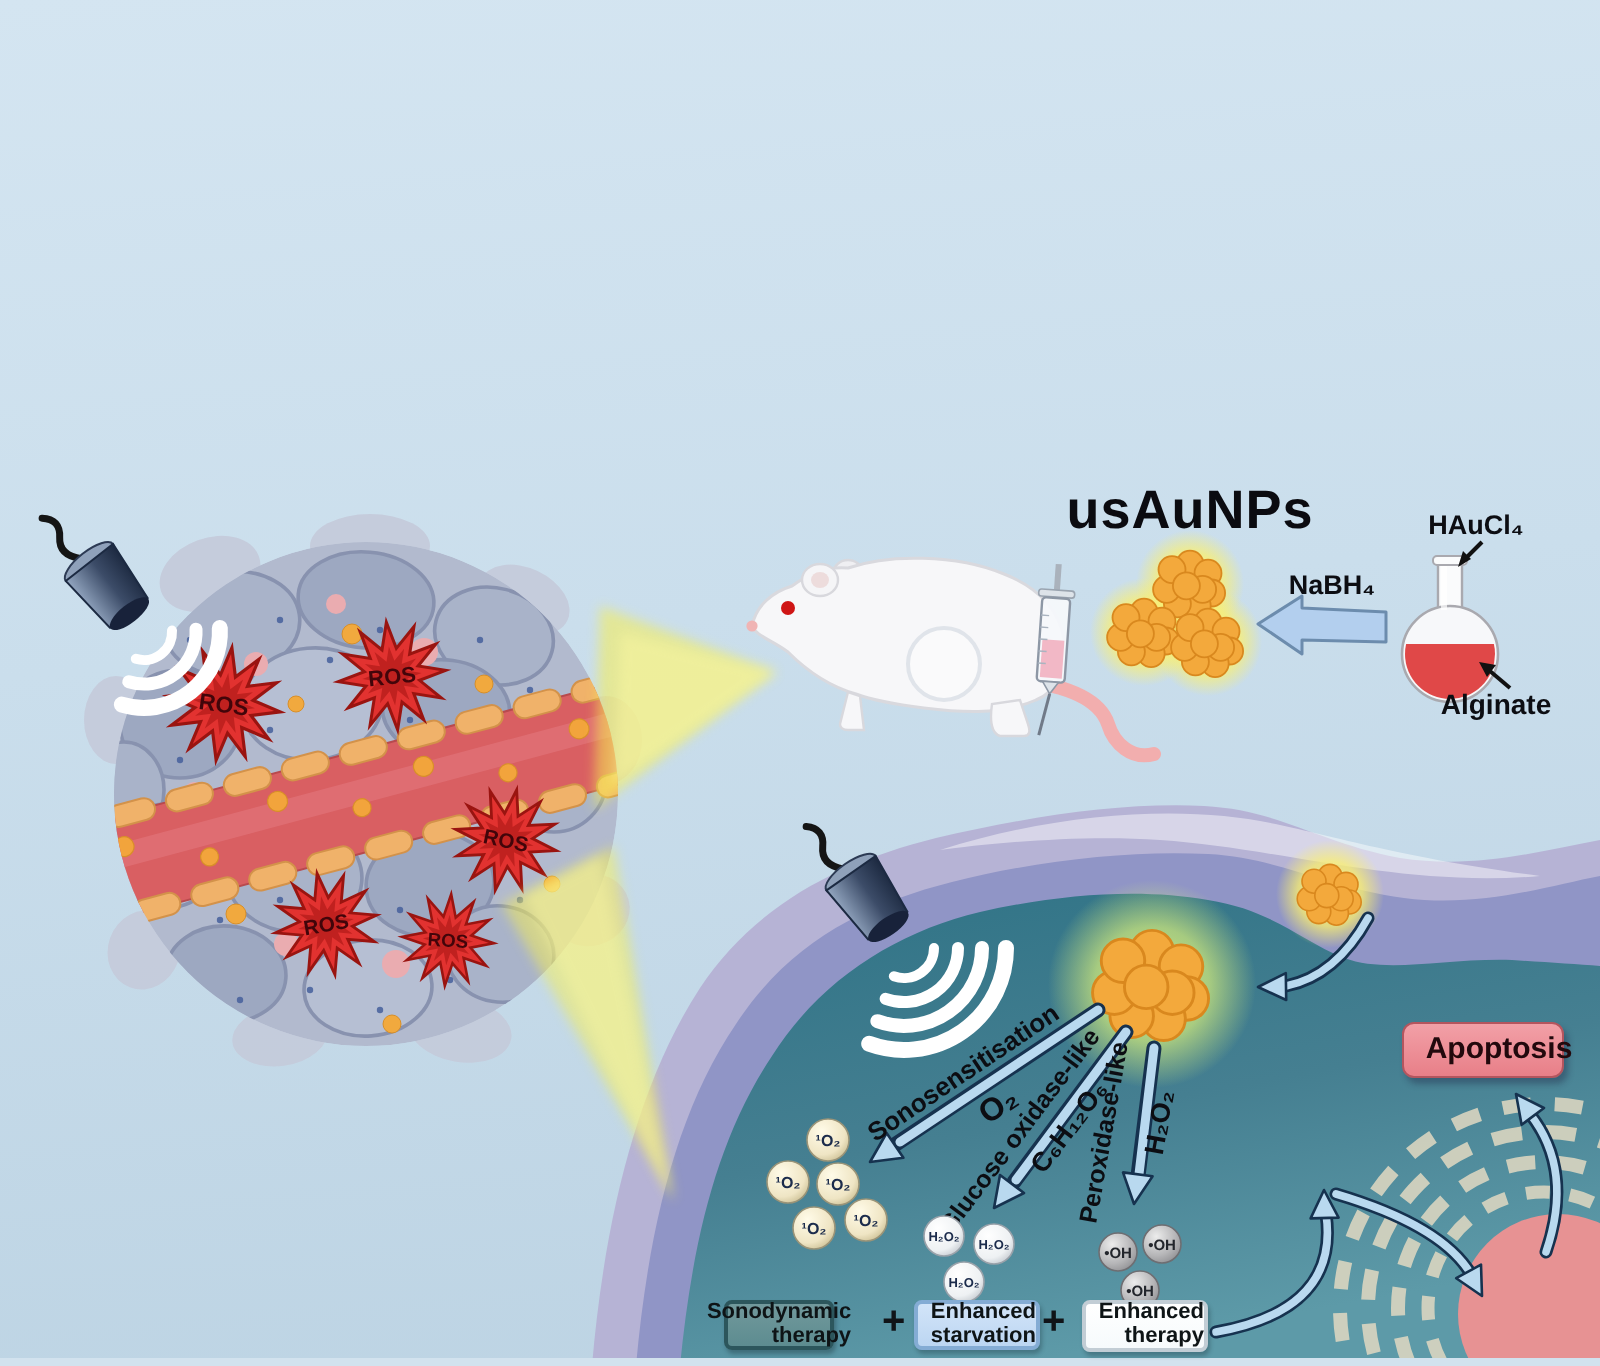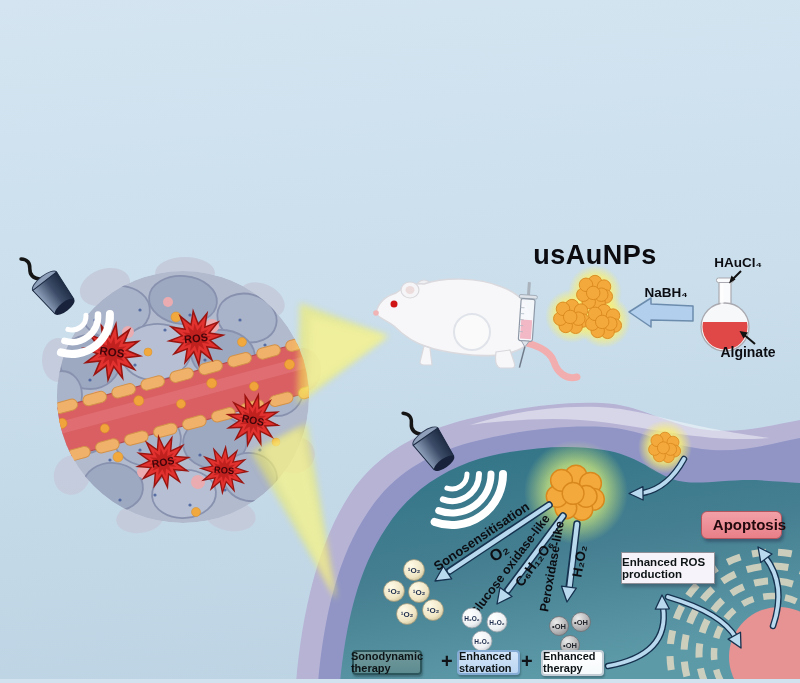--- a/index.html
+++ b/index.html
@@ -30,22 +30,22 @@
   .c-beam{fill:var(--beam-yellow);}
   .c-nucleus{fill:var(--nucleus);}
   .c-er{stroke:var(--er-beige);fill:none;opacity:.9;}
   .shaft-navy{stroke:var(--arrow-navy);fill:none;stroke-linecap:round;}
   .shaft-light{stroke:var(--arrow-light);fill:none;stroke-linecap:round;}
   .head{fill:var(--arrow-light);stroke:var(--arrow-navy);stroke-width:1.3;stroke-linejoin:round;}
   .lbl{fill:#0c0d12;}
   .bub-txt{fill:#1c2c4c;}
   .wave{stroke:#ffffff;fill:none;stroke-linecap:round;}
   .overlay-box{position:absolute;display:flex;align-items:center;justify-content:center;
-    text-align:left;font-weight:bold;color:#0e1416;line-height:1.08;}
-  #box-sono{left:352px;top:650px;width:70px;height:25px;font-size:11px;
+    text-align:right;font-weight:bold;color:#0e1416;line-height:1.08;}
+  #box-sono{left:362px;top:650px;width:55px;height:25px;font-size:11px;
     background:linear-gradient(#72999c,var(--sono-box));border:2px solid #2c565c;border-radius:4px;
     box-shadow:1px 2px 2px rgba(20,40,50,.35);}
   .plus-sign{position:absolute;font-size:20px;font-weight:bold;color:#101418;}
   #plus-1{left:441px;top:650px;}
   #plus-2{left:521px;top:650px;}
   #box-glucose{left:457px;top:650px;width:63px;height:25px;font-size:11px;
     background:linear-gradient(#d2e4f8,var(--glucose-box));border:2px solid #84acd4;border-radius:4px;
     box-shadow:1px 2px 2px rgba(20,40,50,.3);}
   #box-catalytic{left:541px;top:650px;width:63px;height:26px;font-size:11px;
     background:linear-gradient(#ffffff,var(--catalytic-box));border:2px solid #c2cdd5;border-radius:4px;
@@ -470,15 +470,14 @@
   </g>
   <rect x="0" y="679" width="800" height="4" fill="#d2e2ee"></rect>
 </svg>
 
 <div class="overlay-box" id="title-usaunps">usAuNPs</div>
 <div class="overlay-box" id="box-sono">Sonodynamic therapy</div>
 <div class="plus-sign" id="plus-1">+</div>
 <div class="overlay-box" id="box-glucose">Enhanced starvation</div>
 <div class="plus-sign" id="plus-2">+</div>
 <div class="overlay-box" id="box-catalytic">Enhanced therapy</div>
-<div class="overlay-box" id="box-enhanced">Enhanced ROS production</div>
 <div class="overlay-box" id="box-apoptosis">Apoptosis</div>
 </div>
 
 </body></html>

